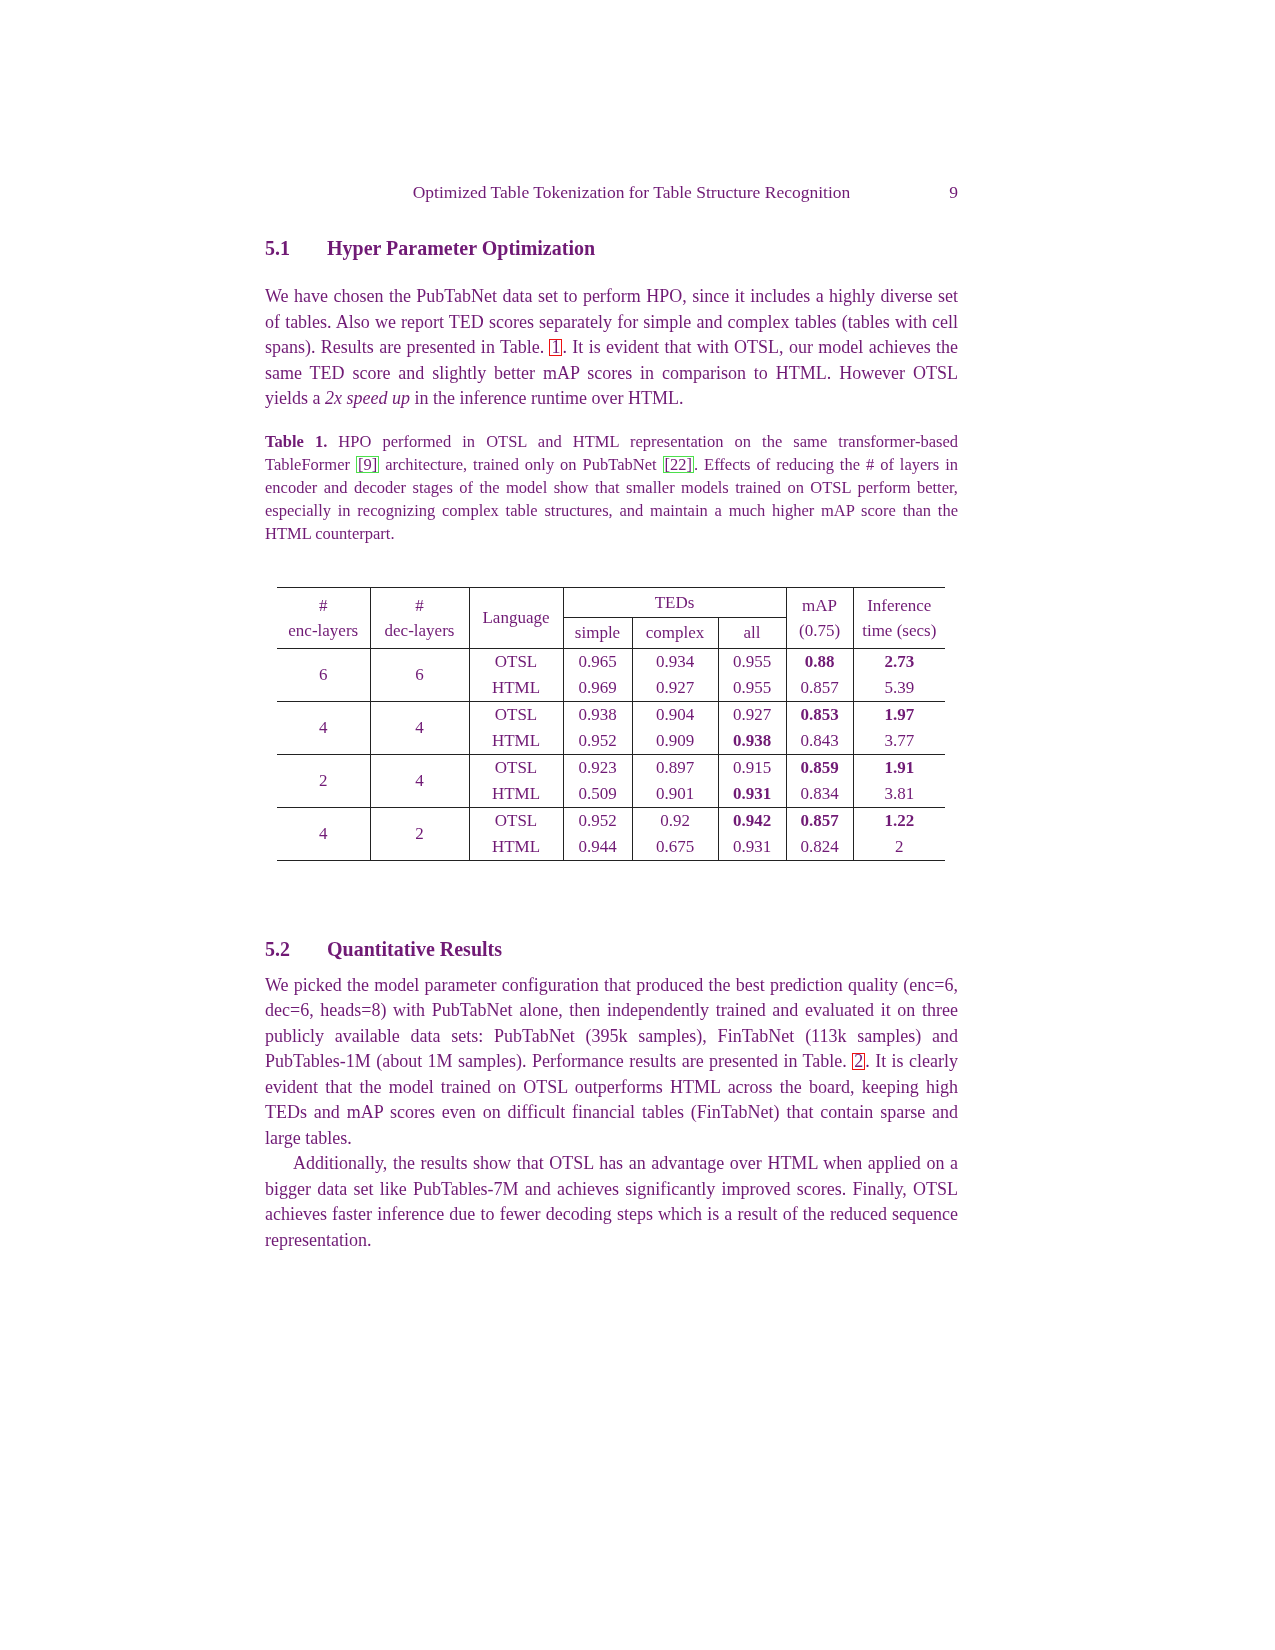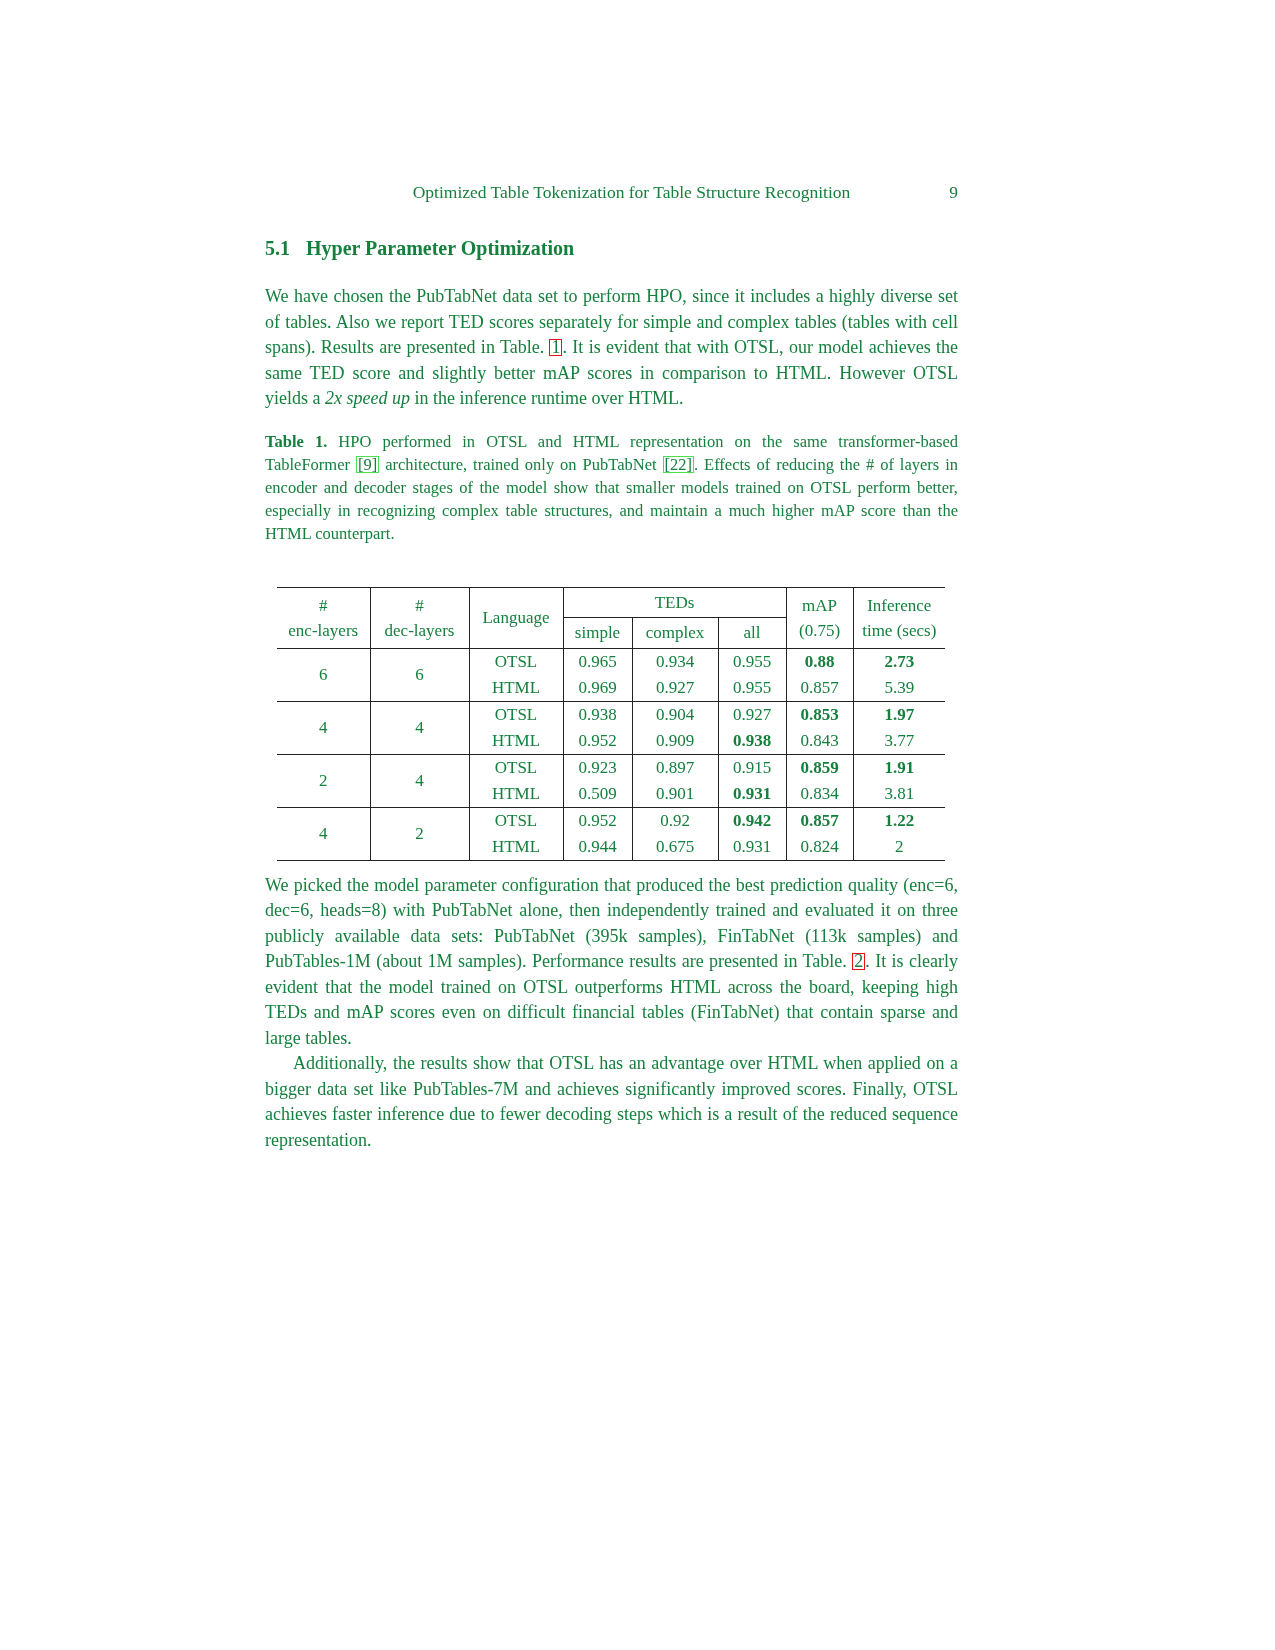--- a/index.html
+++ b/index.html
@@ -1,21 +1,21 @@
 <!DOCTYPE html>
 <html style="--cite-red: #ee1111; --cite-green: #4be04b;"><head>
 <meta charset="utf-8">
 <style>
   html,body { margin:0; padding:0; background:#ffffff; }
   .page {
     position:relative;
     width:1275px; height:1594px;
     background:#ffffff;
     font-family:"Liberation Serif", serif;
-    color:#15803d;
+    color:#701a75;
     overflow:hidden;
   }
   .content {
     position:absolute;
     left:265px; top:182px;
     width:693px;
   }
   
   .running-head {
     position:relative;
@@ -37,21 +37,21 @@
     line-height:25.5px;
     text-align:justify;
   }
   .para-intro { margin-top:26px; }
   .sec-heading {
     margin-top:30px;
     font-size:20px;
     font-weight:bold;
     line-height:24px;
   }
-  .sec-heading .sec-num { margin-right:16px; }
+  .sec-heading .sec-num { margin-right:37px; }
   .para-s51 { margin-top:24px; }
   
   .caption {
     margin-top:18px;
     font-size:16.5px;
     line-height:23px;
     text-align:justify;
   }
   
   .cite {
@@ -224,18 +224,21 @@
             <td class="">HTML</td>
             <td class="">0.944</td>
             <td class="">0.675</td>
             <td class="">0.931</td>
             <td class="">0.824</td>
             <td class=" no-r">2</td>
           </tr>
         </tbody>
     </table>
 
+    <div class="sec-heading h52">
+      <span class="sec-num">5.2</span><span>Quantitative Results</span>
+    </div>
 
     <div class="para para-s52a"><span>We picked the model parameter configuration that produced the best prediction quality (enc=6, dec=6, heads=8) with PubTabNet alone, then independently trained and evaluated it on three publicly available data sets: PubTabNet (395k samples), FinTabNet (113k samples) and PubTables-1M (about 1M samples). Performance results are presented in Table. </span><span class="cite cite-red">2</span><span>. It is clearly evident that the model trained on OTSL outperforms HTML across the board, keeping high TEDs and mAP scores even on difficult financial tables (FinTabNet) that contain sparse and large tables.</span></div>
     <div class="para para-s52b"><span>Additionally, the results show that OTSL has an advantage over HTML when applied on a bigger data set like PubTables-7M and achieves significantly improved scores. Finally, OTSL achieves faster inference due to fewer decoding steps which is a result of the reduced sequence representation.</span></div>
 
   </div>
 </div>
 
 </body></html>

